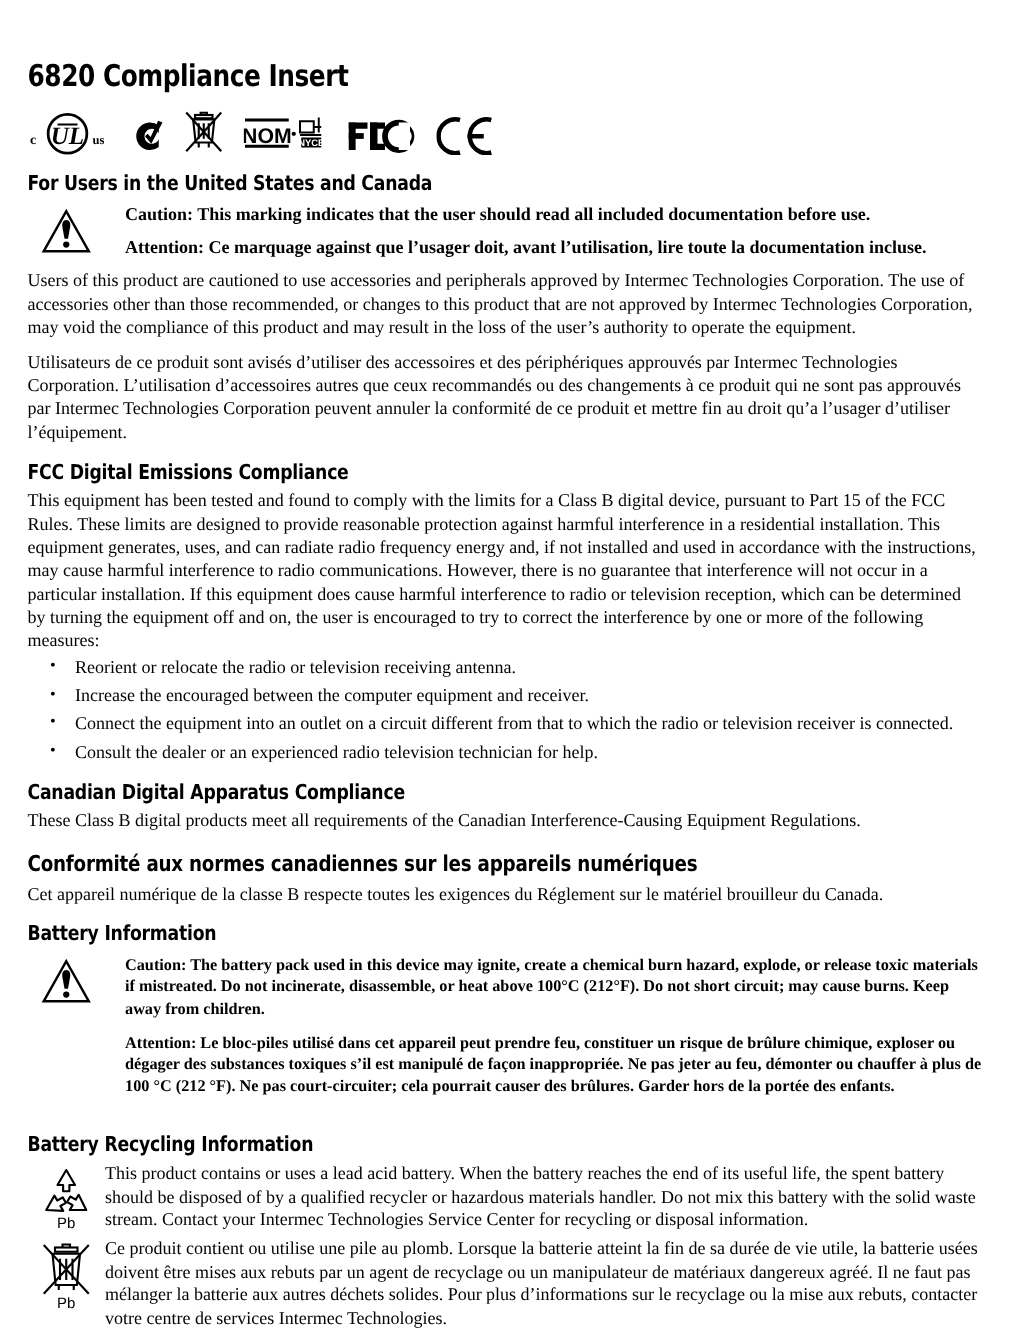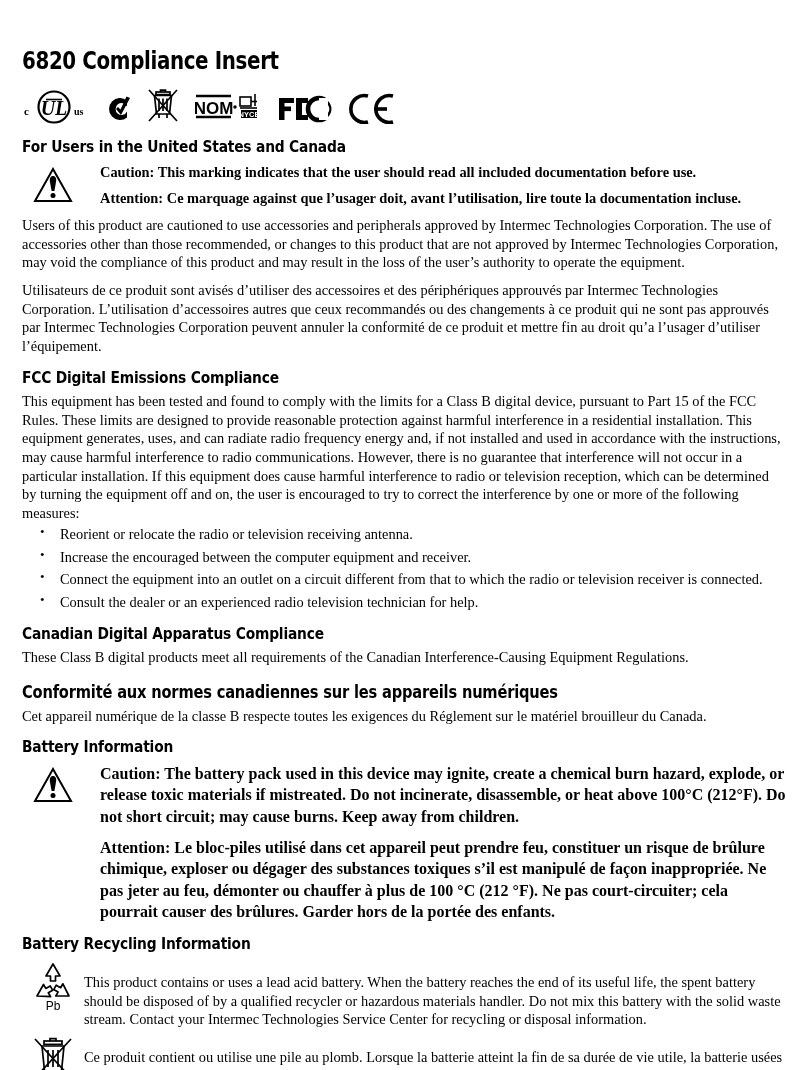--- a/index.html
+++ b/index.html
@@ -85,26 +85,26 @@
   }
   .warn-text-col { flex: 1 1 auto; }
   .warn-line {
     font-size: 14.4px;
     font-weight: bold;
     line-height: 1.30;
     margin: 0 0 7px 0;
   }
   .warn-line:last-child { margin-bottom: 0; }
   .warn-para {
-    font-size: 16px;
+    font-size: 13px;
     font-weight: bold;
     line-height: 1.33;
     margin: 0 0 10px 0;
   }
-  .warn-para:last-child { margin-bottom: 0; }
+  .warn-para:last-child { margin-bottom: 17px; }
 
   
   .bullets {
     list-style: none;
     margin: 2px 0 6px 0;
     padding: 0;
   }
   .bullets li {
     position: relative;
     font-size: 14.4px;
@@ -130,21 +130,21 @@
     width: 62px;
     flex: 0 0 62px;
     display: flex;
     justify-content: center;
     padding-top: 2px;
   }
   .recycle-text-col { flex: 1 1 auto; }
   .recycle-p {
     font-size: 14.4px;
     line-height: 1.30;
-    margin: 15px 0 9px 0;
+    margin: 0 0 9px 0;
   }
   .recycle-p:last-child { margin-bottom: 0; }
 </style>
 </head>
 <body>
 
 <div class="page">
 
   <h1 class="doc-title">6820 Compliance Insert</h1>
 

